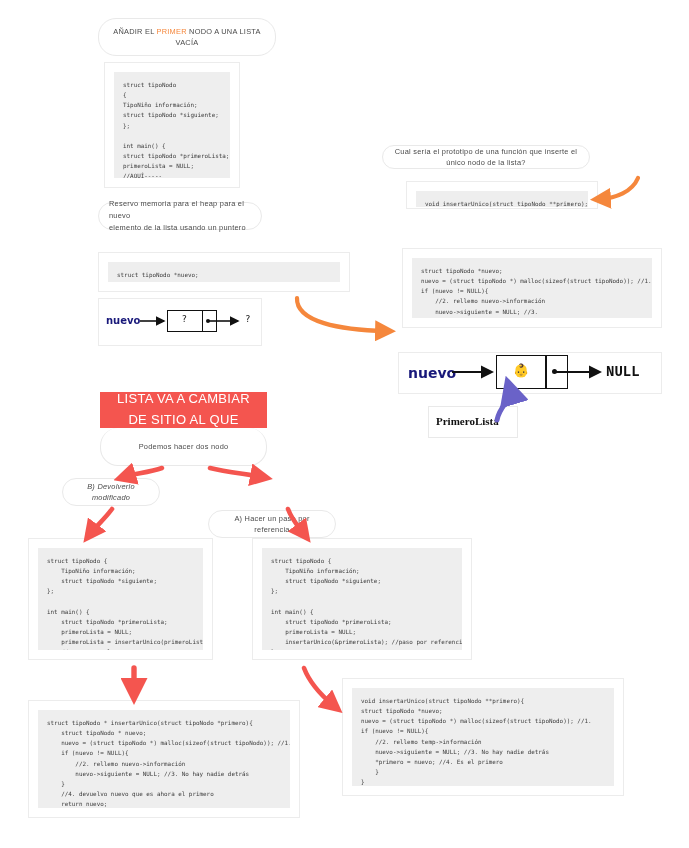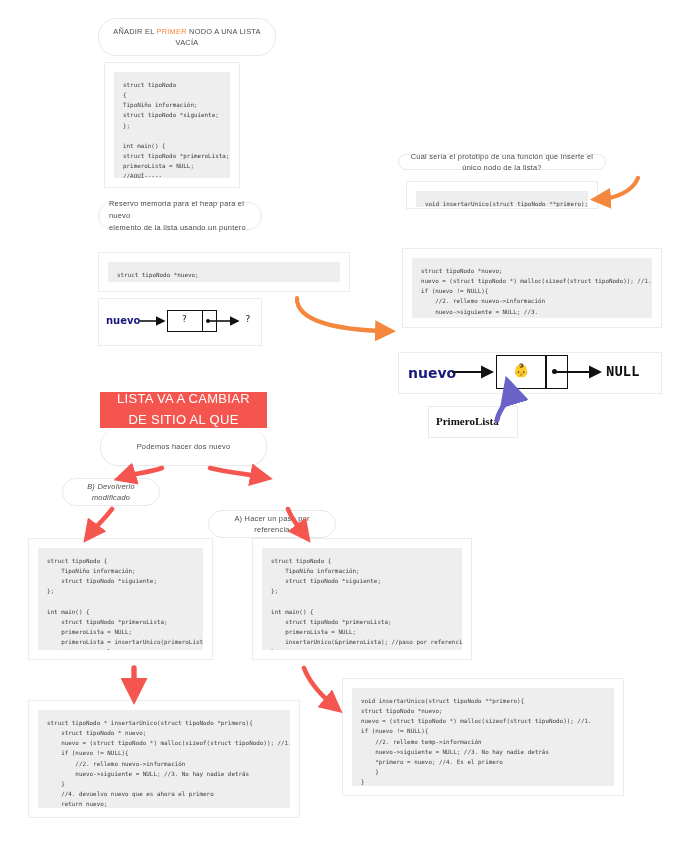--- a/index.html
+++ b/index.html
@@ -84,21 +84,21 @@
 </div>
 
 <div class="diagram" style="left:98px;top:298px;width:164px;height:48px;"></div>
 <div class="lbl-nuevo" style="left:106px;top:315px;font-size:10px;">nuevo</div>
 <div class="nodebox" style="left:167px;top:310px;width:50px;height:22px;"></div>
 <div class="nodediv" style="left:202px;top:310px;width:1.4px;height:22px;"></div>
 <div class="qmark" style="left:167px;top:314px;width:35px;font-size:9px;">?</div>
 <div class="dot" style="left:206px;top:319px;width:4px;height:4px;"></div>
 <div class="qmark" style="left:242px;top:314px;width:12px;font-size:9px;">?</div>
 
-<div class="card note" style="left:398px;top:145px;width:208px;height:16px;margin-top:9px;">
+<div class="card note" style="left:382px;top:145px;width:208px;height:24px;">
   <span>Cual sería el prototipo de una función que inserte el único nodo de la lista?</span>
 </div>
 
 <div class="codecard" style="left:406px;top:181px;width:192px;height:28px;">
   <pre class="code">void insertarUnico(struct tipoNodo **primero);</pre>
 </div>
 
 <div class="codecard" style="left:402px;top:248px;width:260px;height:80px;">
   <pre class="code">struct tipoNodo *nuevo;
 nuevo = (struct tipoNodo *) malloc(sizeof(struct tipoNodo)); //1.
@@ -116,21 +116,21 @@
 <div class="baby" style="left:513px;top:364px;">👶</div>
 <div class="dot" style="left:552px;top:369px;width:5px;height:5px;"></div>
 <div class="lbl-null" style="left:606px;top:364px;font-size:14px;font-family:Liberation Mono, monospace;">NULL</div>
 <div class="card" style="left:428px;top:406px;width:90px;height:32px;"></div>
 <div class="lbl-primero" style="left:436px;top:415px;font-size:11px;">PrimeroLista</div>
 
 <div class="banner" style="left:100px;top:392px;width:167px;height:36px;background:#f4554f;">
   <span>EL PRIMERO DE LA LISTA VA A CAMBIAR DE SITIO AL QUE APUNTA</span>
 </div>
 <div class="card note" style="left:100px;top:428px;width:167px;height:38px;border-top:none;">
-  <span>Podemos hacer dos nuevo</span>
+  <span>Podemos hacer dos nodo</span>
 </div>
 
 <div class="card note" style="left:62px;top:478px;width:98px;height:28px;font-style:italic;">
   <span>B) Devolverlo modificado</span>
 </div>
 <div class="card note" style="left:208px;top:478px;width:128px;height:28px;margin-top:32px;">
   <span>A) Hacer un paso por referencia</span>
 </div>
 
 <div class="codecard" style="left:28px;top:538px;width:185px;height:122px;">

